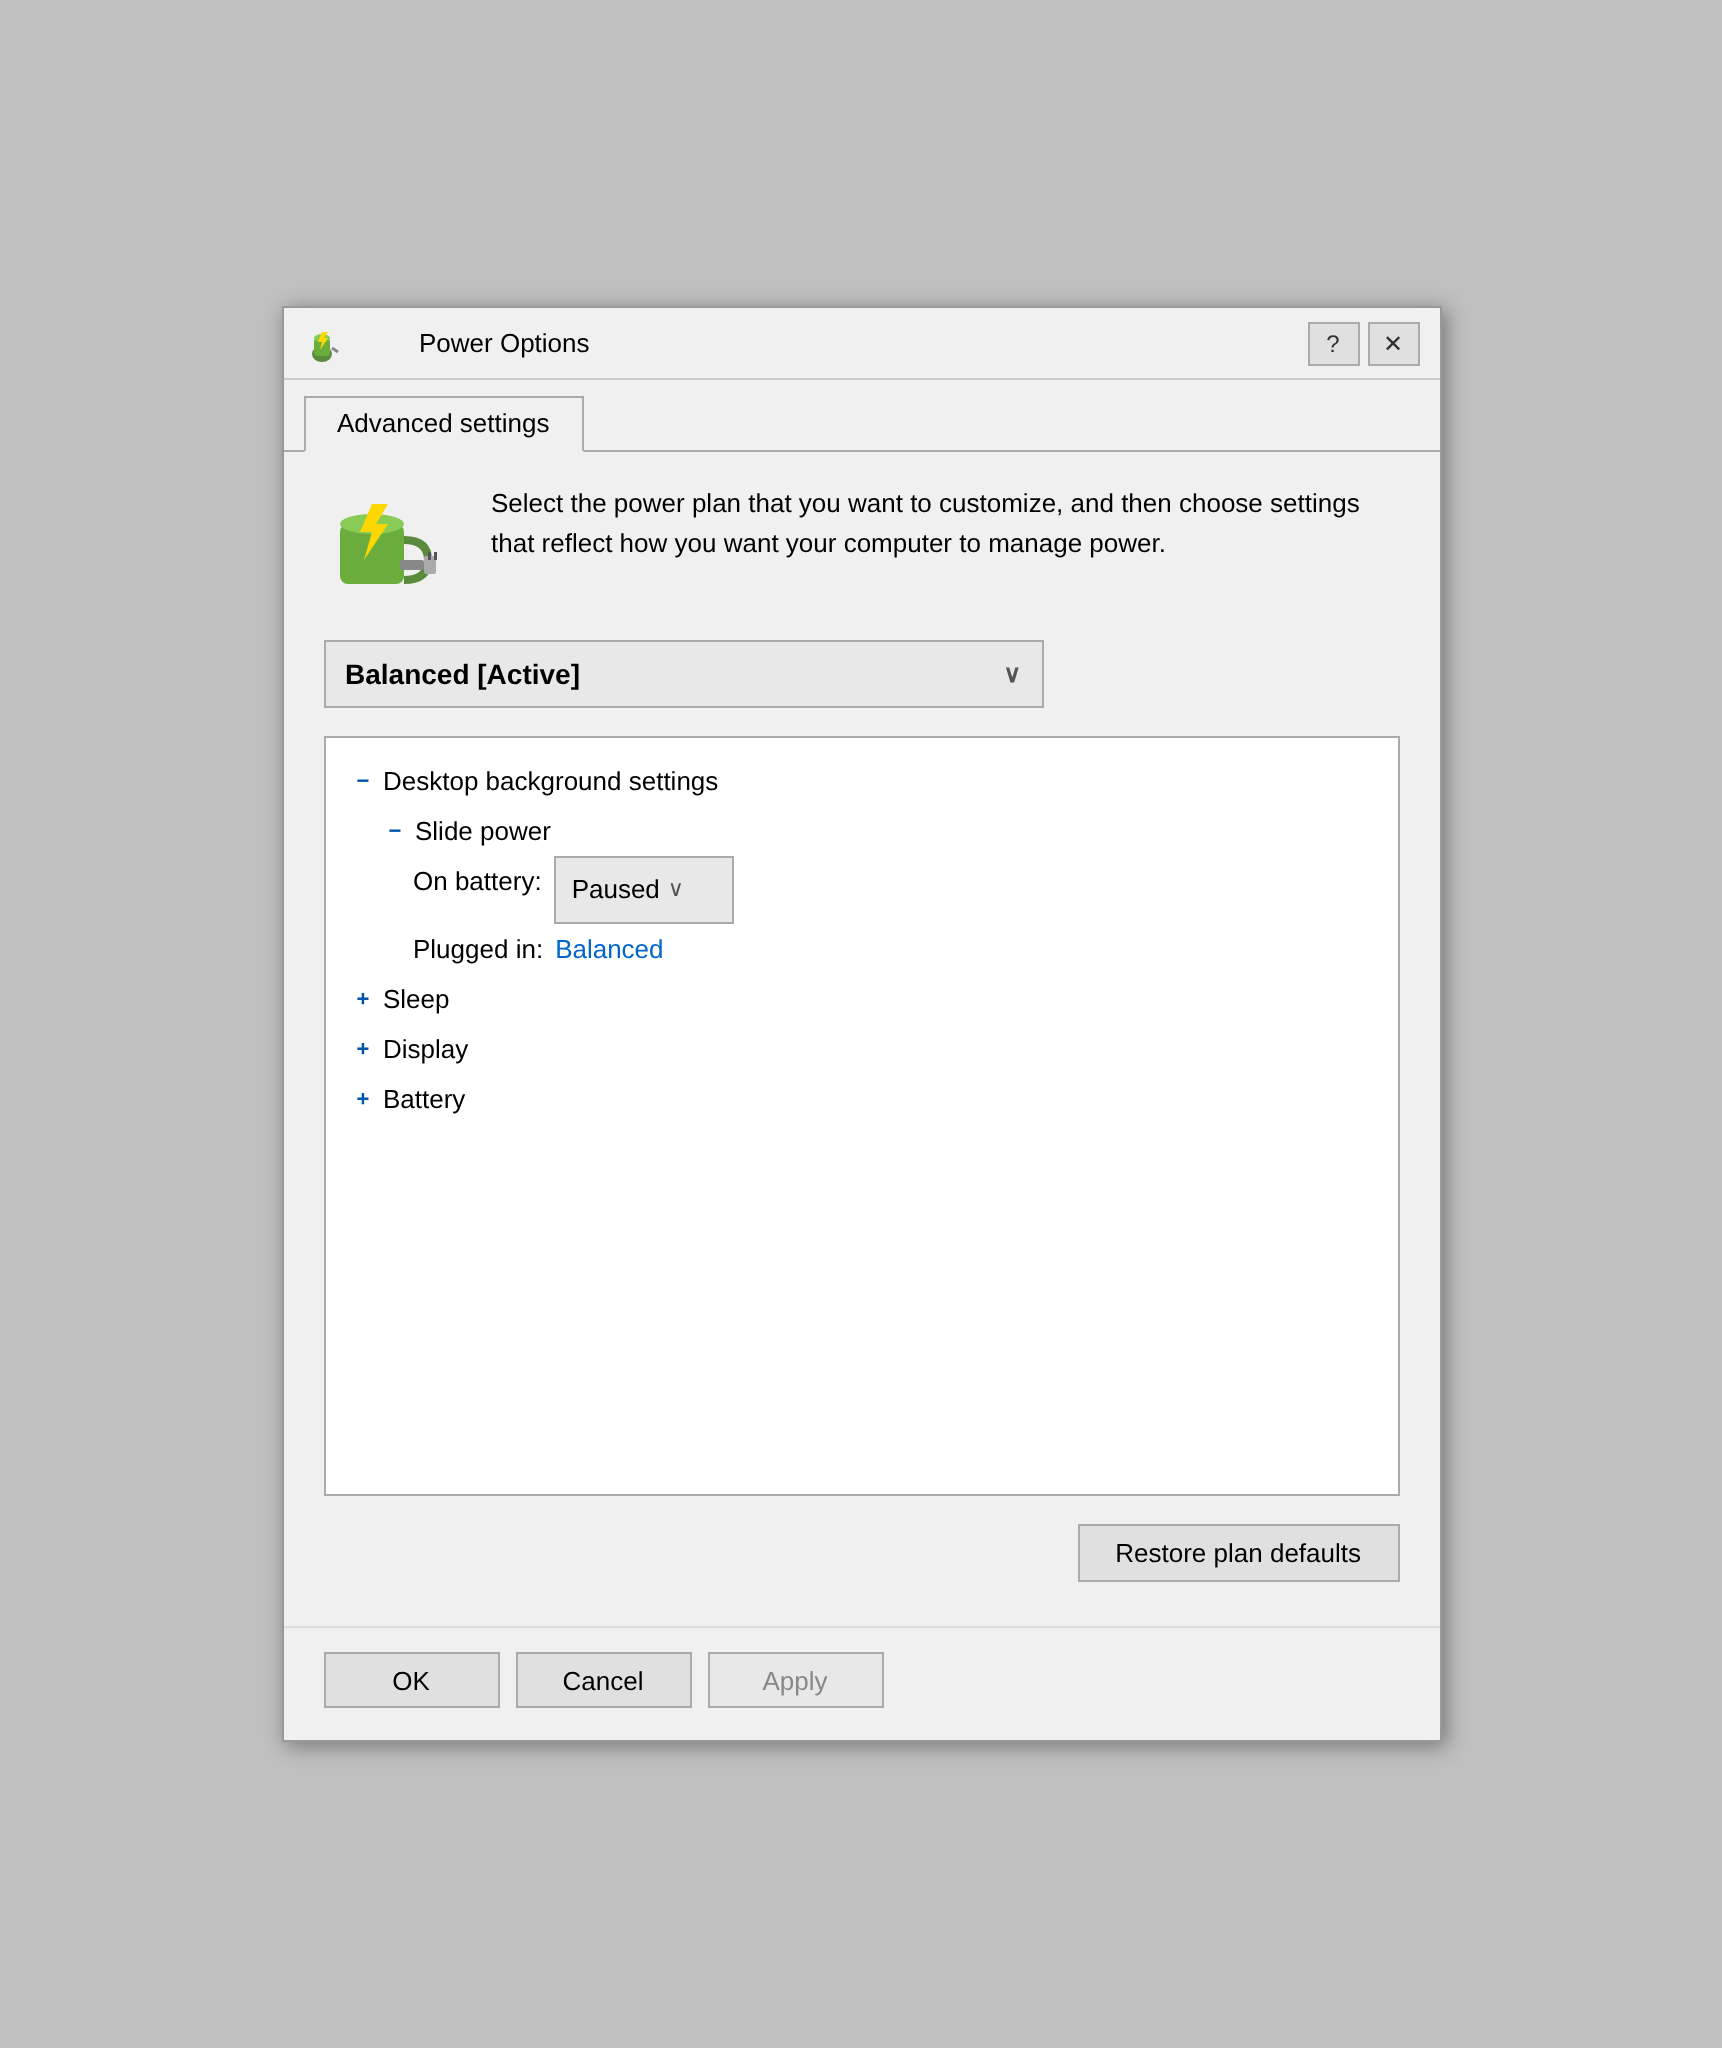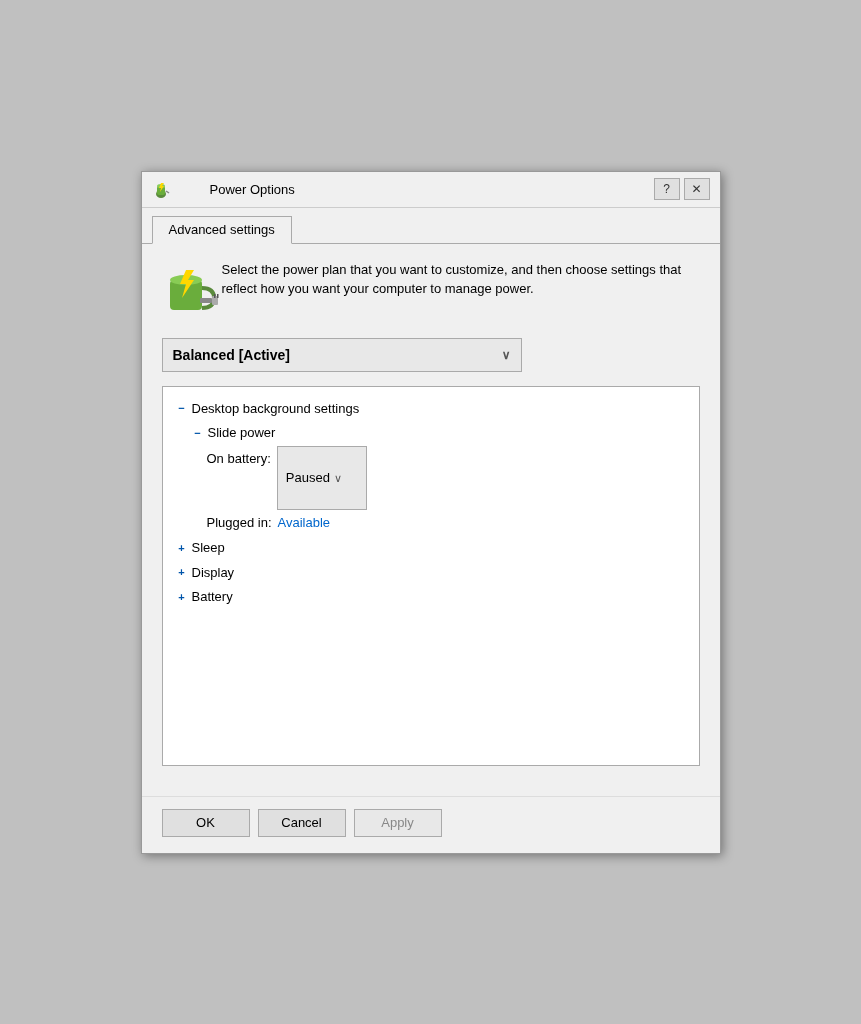--- a/index.html
+++ b/index.html
@@ -90,21 +90,21 @@
       background: #f0f0f0;
       padding: 16px 20px;
       border-top: 1px solid #aaa;
       margin-top: -1px;
     }
 
     .description-row {
       display: flex;
       align-items: flex-start;
       margin-bottom: 18px;
-      gap: 0;
+      gap: 24px;
     }
 
     .power-icon-area {
       width: 60px;
       height: 60px;
       flex-shrink: 0;
       display: flex;
       align-items: center;
       justify-content: center;
     }
@@ -185,21 +185,21 @@
     .setting-label {
       color: #000;
     }
 
     .setting-dropdown {
       display: inline-flex;
       align-items: center;
       gap: 4px;
       border: 1px solid #aaa;
       background: #e8e8e8;
-      padding: 18px 8px;
+      padding: 3px 8px;
       cursor: pointer;
       font-size: 13px;
       min-width: 90px;
     }
 
     .setting-dropdown-arrow {
       font-size: 11px;
       color: #555;
     }
 
@@ -332,21 +332,21 @@
           <div class="tree-indent-1 tree-setting-row">
             <span class="setting-label">On battery:</span>
             <div class="setting-dropdown">
               <span>Paused</span>
               <span class="setting-dropdown-arrow">∨</span>
             </div>
           </div>
 
           <div class="tree-indent-1 tree-setting-row">
             <span class="setting-label">Plugged in:</span>
-            <a class="setting-link">Available</a>
+            <a class="setting-link">Balanced</a>
           </div>
         </div>
       </div>
 
       <div class="tree-item">
         <div class="tree-item-row">
           <span class="expand-icon">+</span>
           <span>Sleep</span>
         </div>
       </div>
@@ -360,20 +360,23 @@
 
       <div class="tree-item">
         <div class="tree-item-row">
           <span class="expand-icon">+</span>
           <span>Battery</span>
         </div>
       </div>
 
     </div>
 
+    <div class="restore-row">
+      <button class="restore-btn">Restore plan defaults</button>
+    </div>
 
   </div>
 
   <div class="footer">
     <button class="footer-btn">OK</button>
     <button class="footer-btn">Cancel</button>
     <button class="footer-btn disabled">Apply</button>
   </div>
 
 </div>

